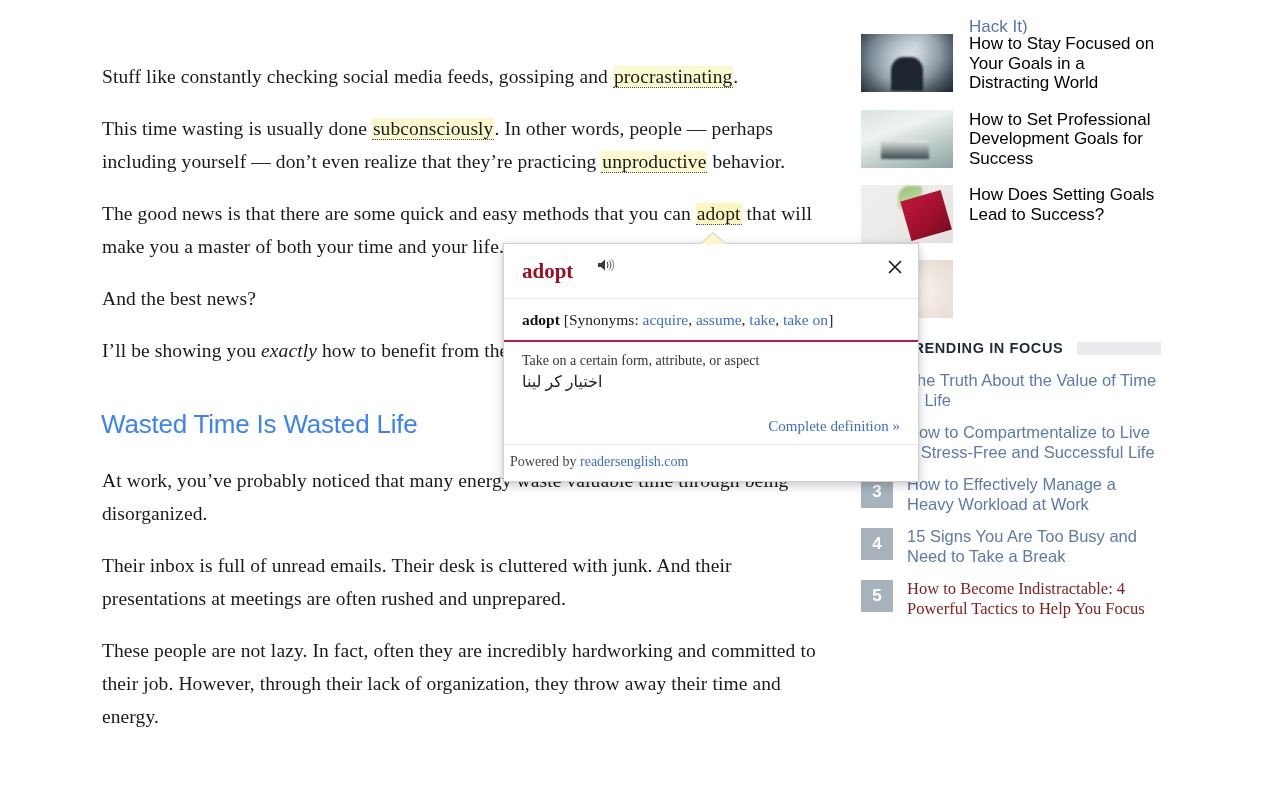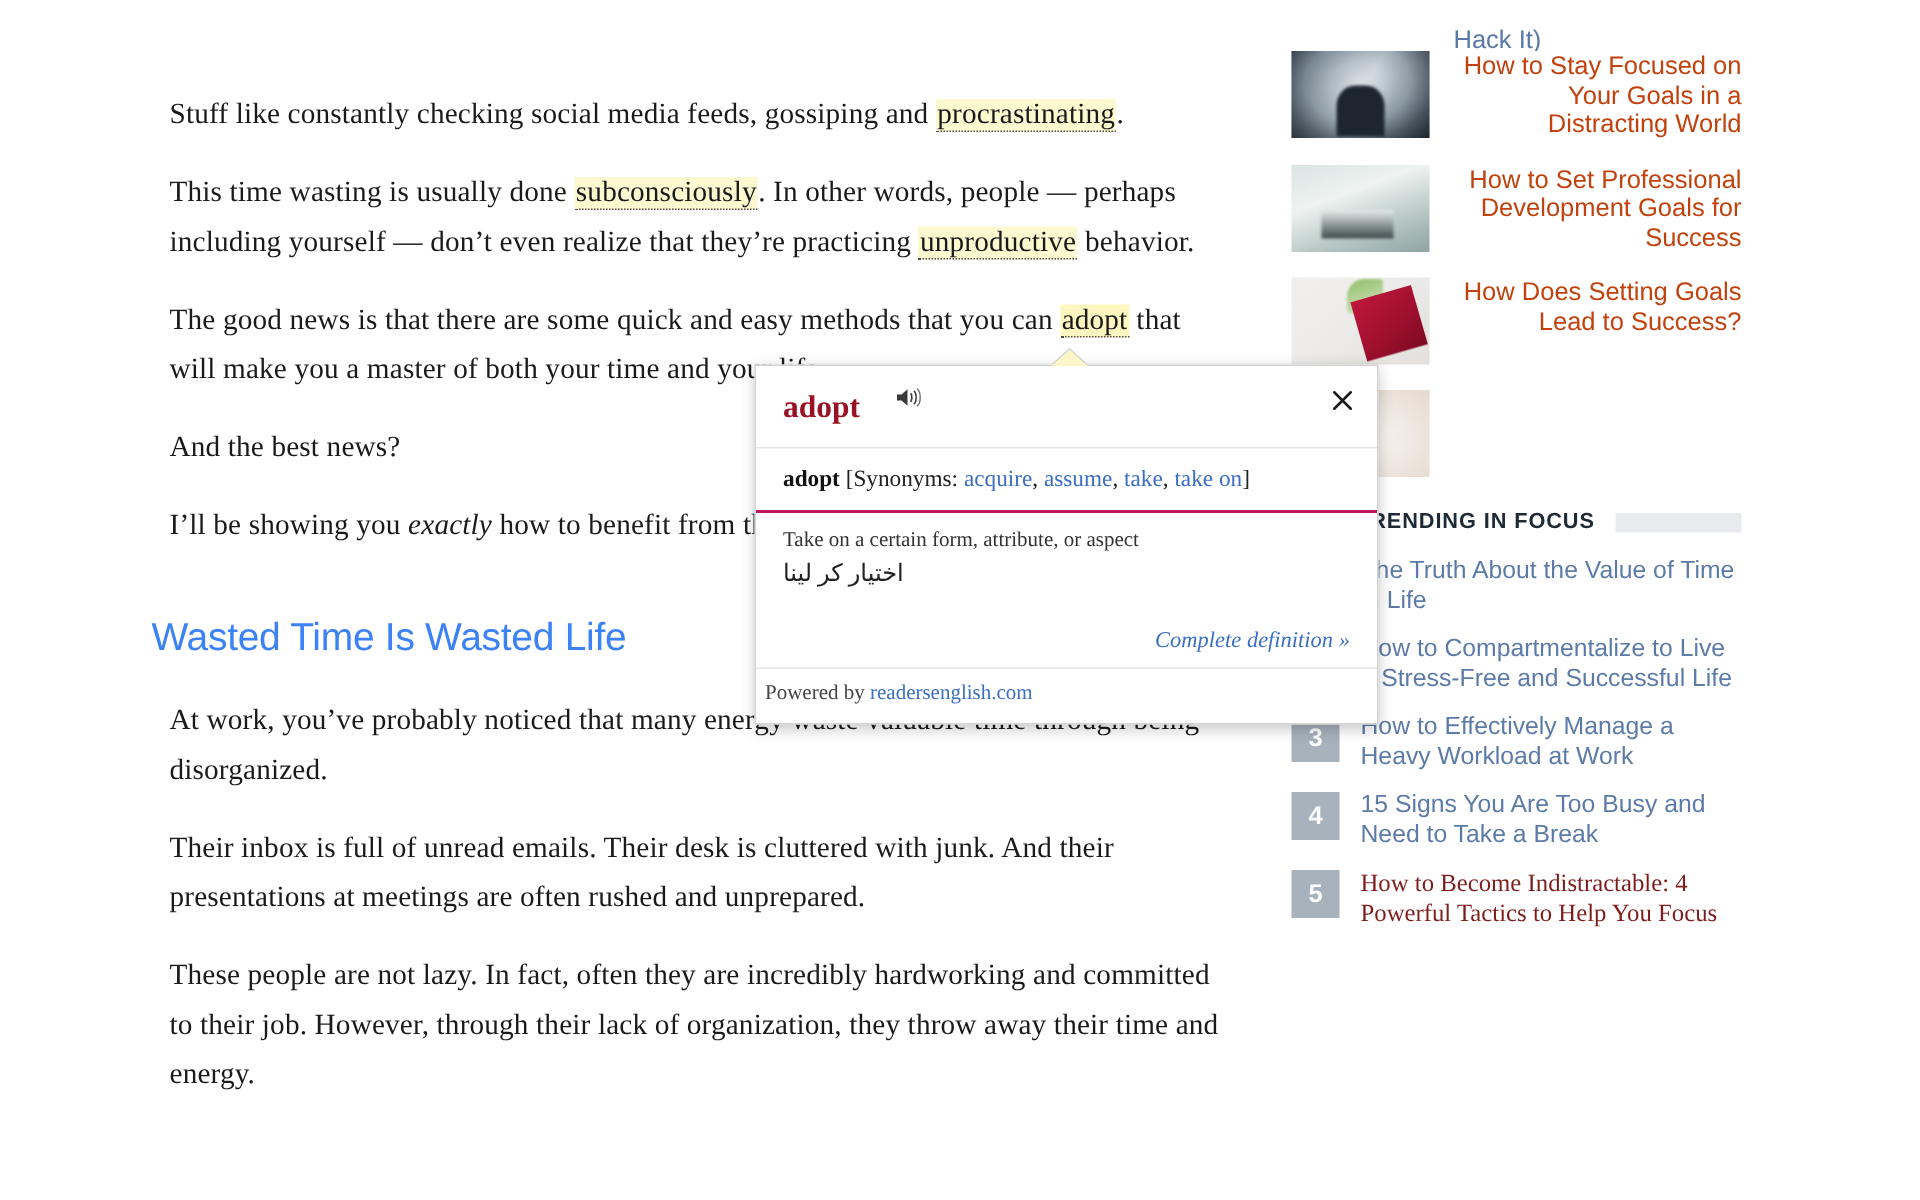--- a/index.html
+++ b/index.html
@@ -21,21 +21,21 @@
     position: absolute;
     left: 101px;
     top: 60px;
     width: 716px;
   }
   .para {
     font-family: "Liberation Serif", serif;
     font-size: 19.5px;
     line-height: 33px;
     color: #1a1a1a;
-    margin: 0 0 19px 12px;
+    margin: 0 0 19px 1px;
     letter-spacing: 0.1px;
   }
   .hl {
     background: #fcf8d0;
     border-bottom: 1px dotted #4a4a4a;
     cursor: pointer;
     padding: 0 1px;
   }
   .hl.active {
     background: #fdf6bf;
@@ -78,23 +78,22 @@
     height: 58px;
     flex: 0 0 92px;
     margin-right: 16px;
     background: #cfd4d8;
     overflow: hidden;
     position: relative;
   }
   .rel-title {
     font-size: 17px;
     line-height: 19.5px;
-    color: #c2410c;
-    cursor: pointer;
-    text-align: right;
+    color: #000000;
+    cursor: pointer;
   }
 
   
   .th1 { background:
       radial-gradient(ellipse at 48% 36%, #ffffff 0%, #e8ecef 26%, #b9c3c9 52%, #6d7680 75%, #2f3640 100%),
       linear-gradient(120deg, #8d99a4 0%, #dfe5e9 50%, #9aa5ae 100%);
       background-blend-mode: multiply; }
   .th1::after {
     content:""; position:absolute; left:33%; top:40%; width:34%; height:58%;
     background:#1d2630; border-radius:40% 40% 0 0; filter: blur(1.2px);
@@ -248,21 +247,20 @@
     font-size: 16px;
     color: #222;
     direction: rtl;
     white-space: nowrap;
     padding-top: 1px;
   }
   #dict-complete-row {
     padding: 18px 18px 9px 18px;
     text-align: right;
     border-bottom: 1px solid #e6e6e6;
-    font-style: italic;
   }
   #dict-complete {
     font-size: 15px;
     color: #3b6fc4;
     cursor: pointer;
   }
   #dict-footer {
     padding: 9px 18px 11px 6px;
     font-size: 14px;
     color: #444;

